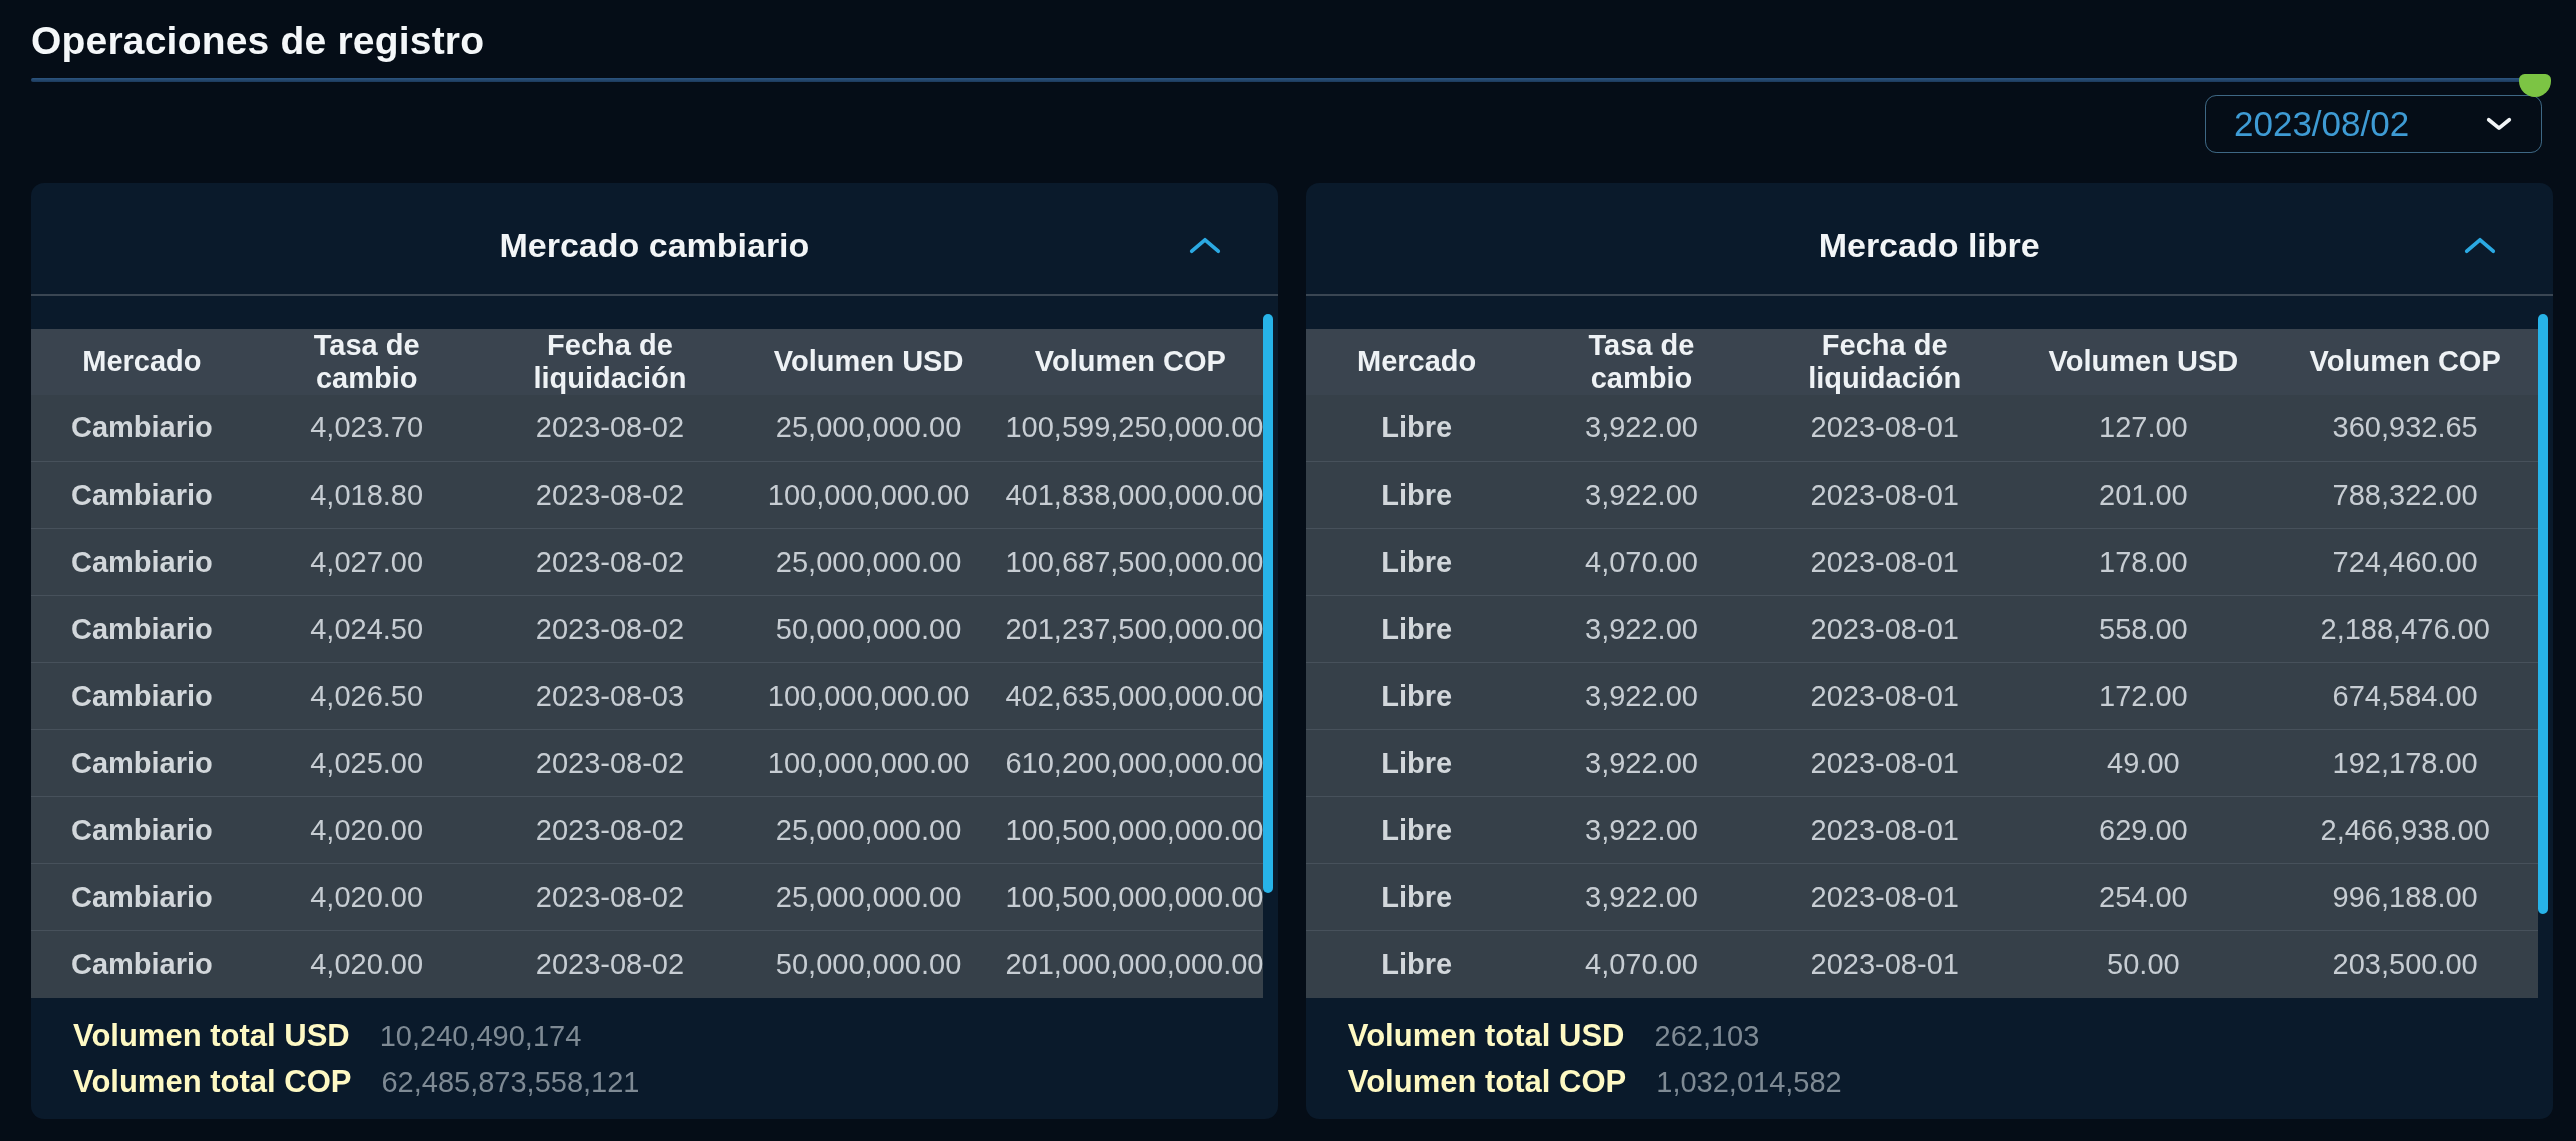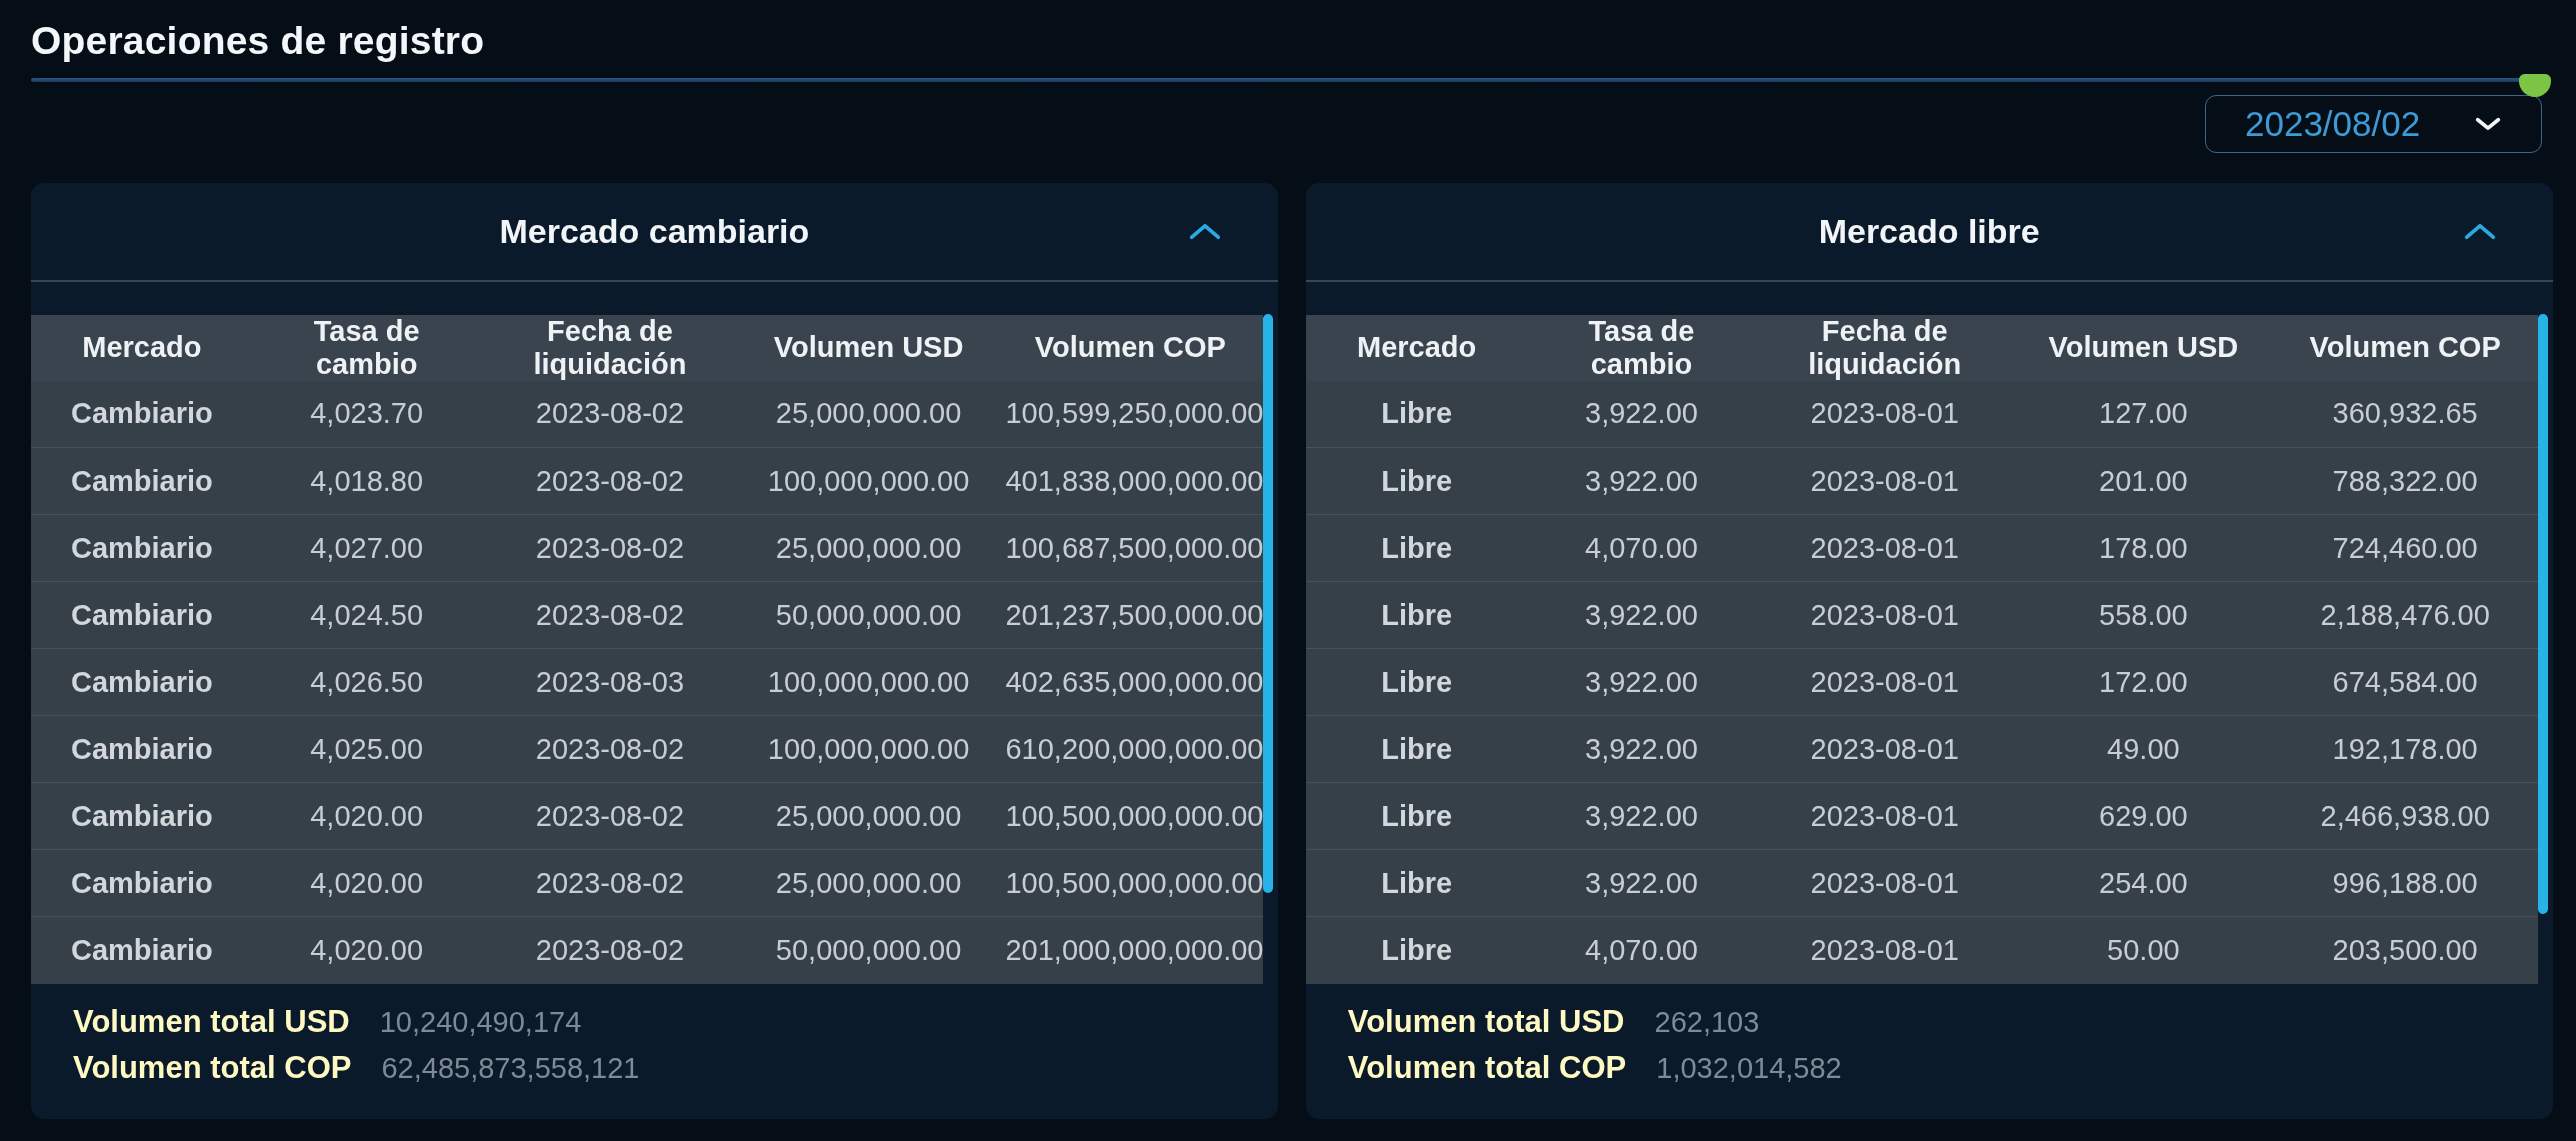--- a/index.html
+++ b/index.html
@@ -29,36 +29,37 @@
   }
 
   
   .filter-row { display:flex; justify-content:flex-end; padding:13px 34px 0 0; }
   .date-select {
     width:337px; height:58px;
     border:1.9px solid rgba(109,180,224,0.55);
     border-radius:11.2px;
     background:transparent;
     display:flex; align-items:center; justify-content:space-between;
-    padding:0 39px; cursor:pointer;
+    padding:0 28px; cursor:pointer;
   }
   .date-select .value { font-size:35px; color:#3e9bd4; }
 
   
   .cards { display:flex; gap:28px; margin:30px 23.4px 0 31px; }
   .card {
     width:1247px; height:936px;
     background:#0a1a2b; border-radius:13px;
     position:relative; display:flex; flex-direction:column;
     overflow:hidden;
   }
   .card-header {
     height:97px; flex:0 0 97px;
     display:flex; align-items:center; justify-content:center;
     position:relative;
+    margin-top:14px;
   }
   .card-header .card-title { font-size:34px; font-weight:700; color:#f2f5f7; }
   .collapse-toggle {
     position:absolute; right:52px; top:50%; transform:translateY(-50%);
     width:41px; height:34px; display:flex; align-items:center; justify-content:center;
     cursor:pointer; background:none; border:none;
   }
   .card-header-divider { height:1.9px; background:#3a4653; flex:0 0 1.9px; }
   .table-gap { height:33px; flex:0 0 33px; }
 

